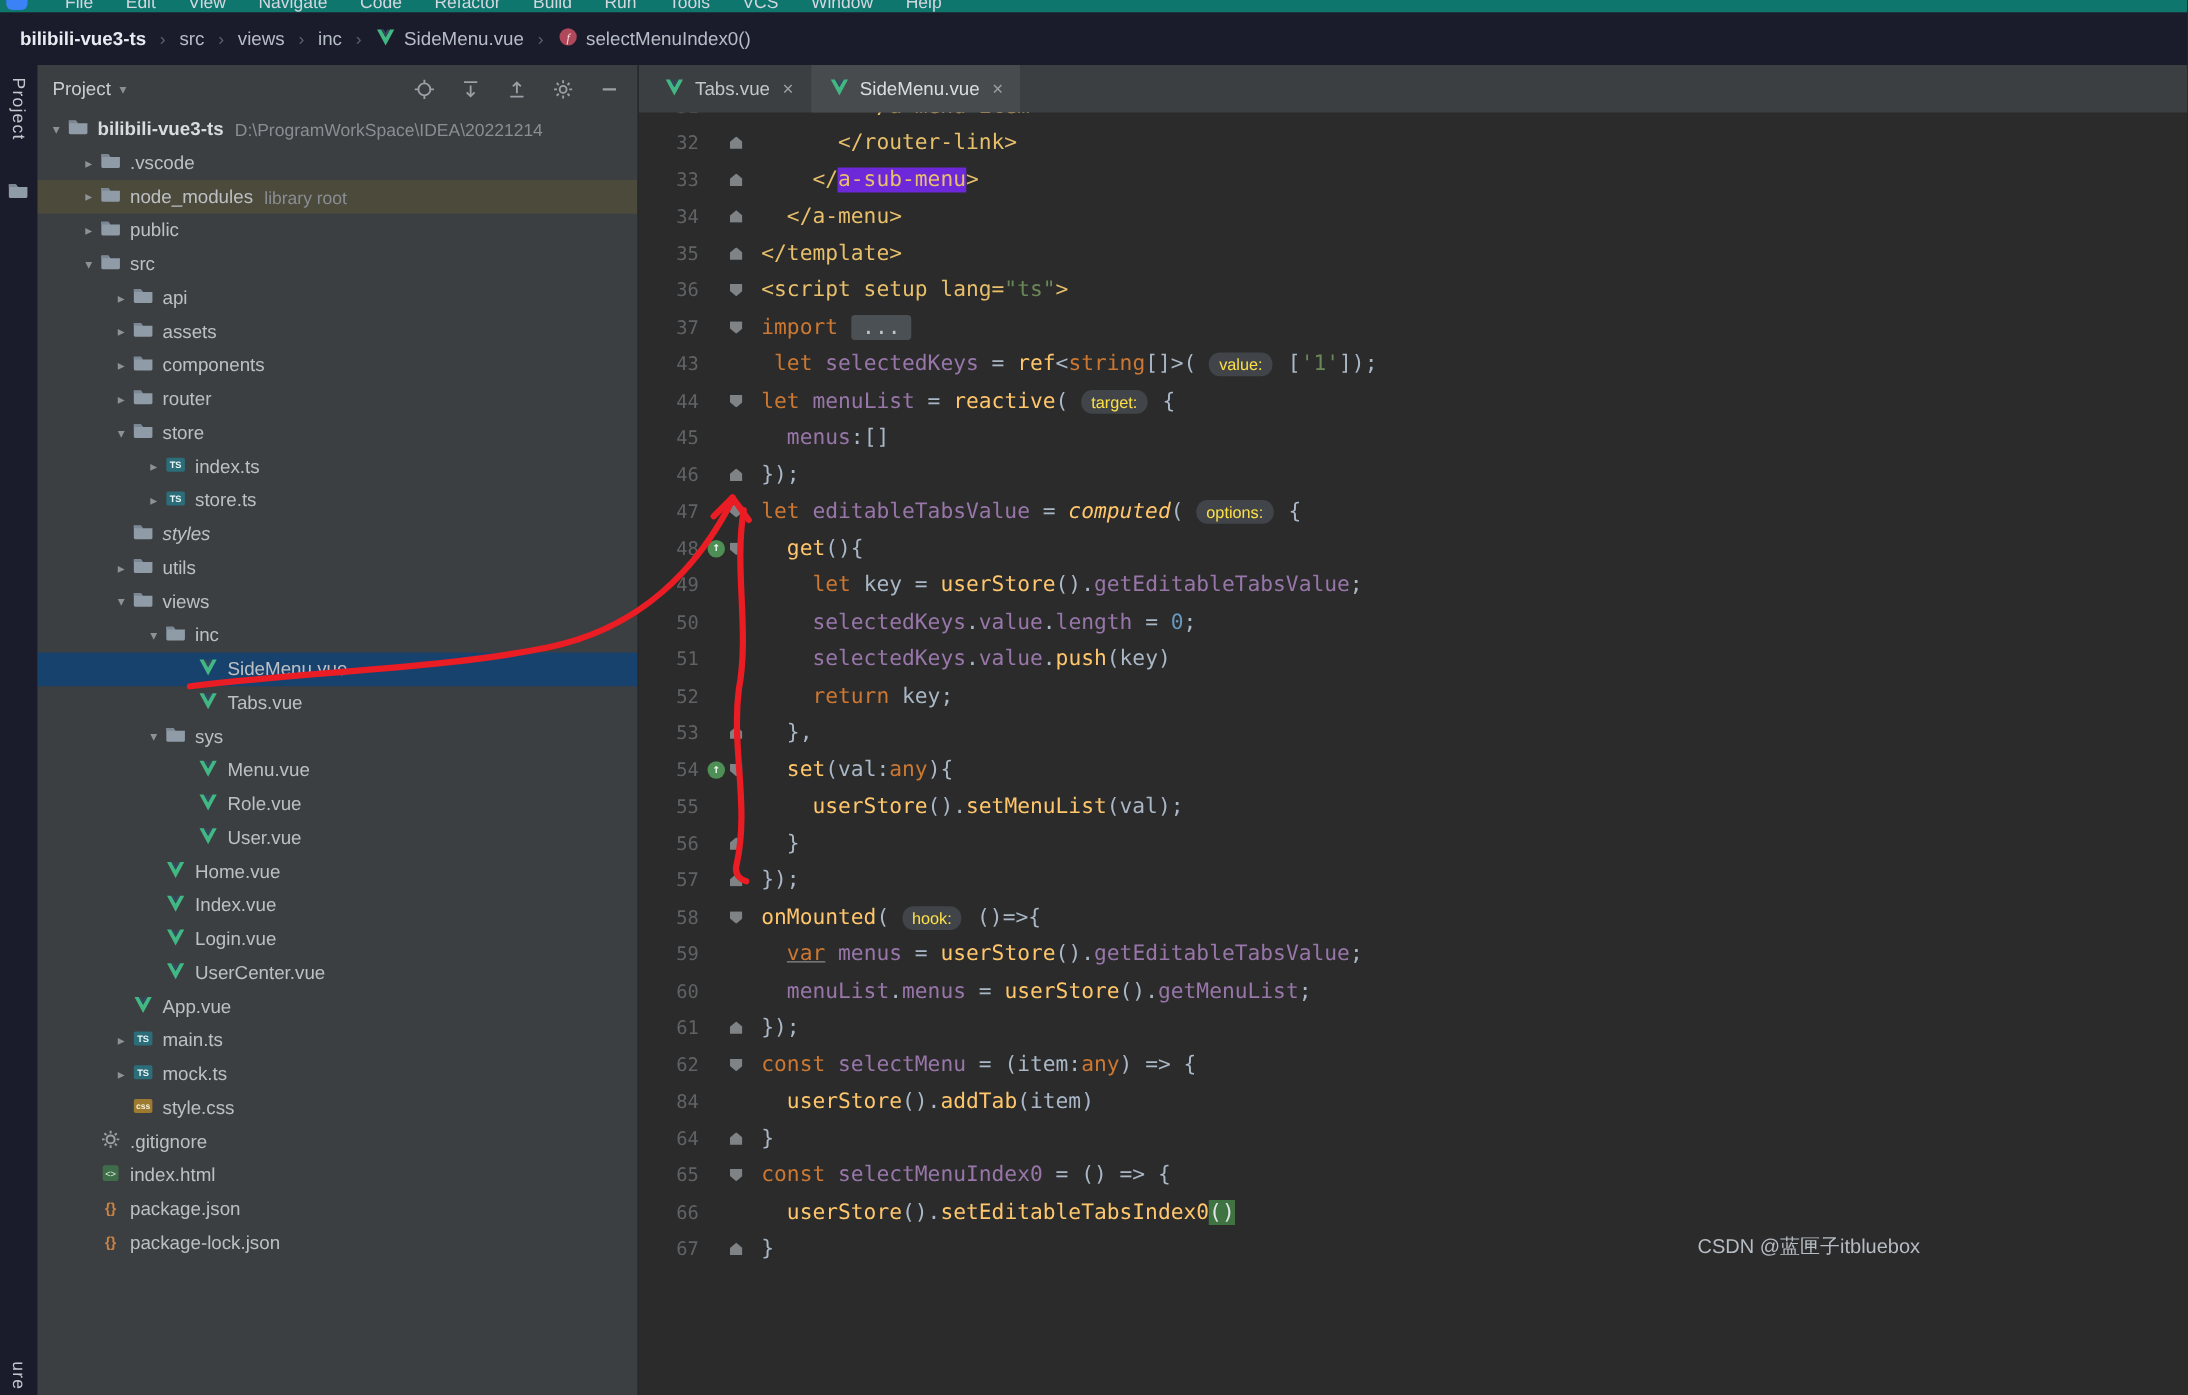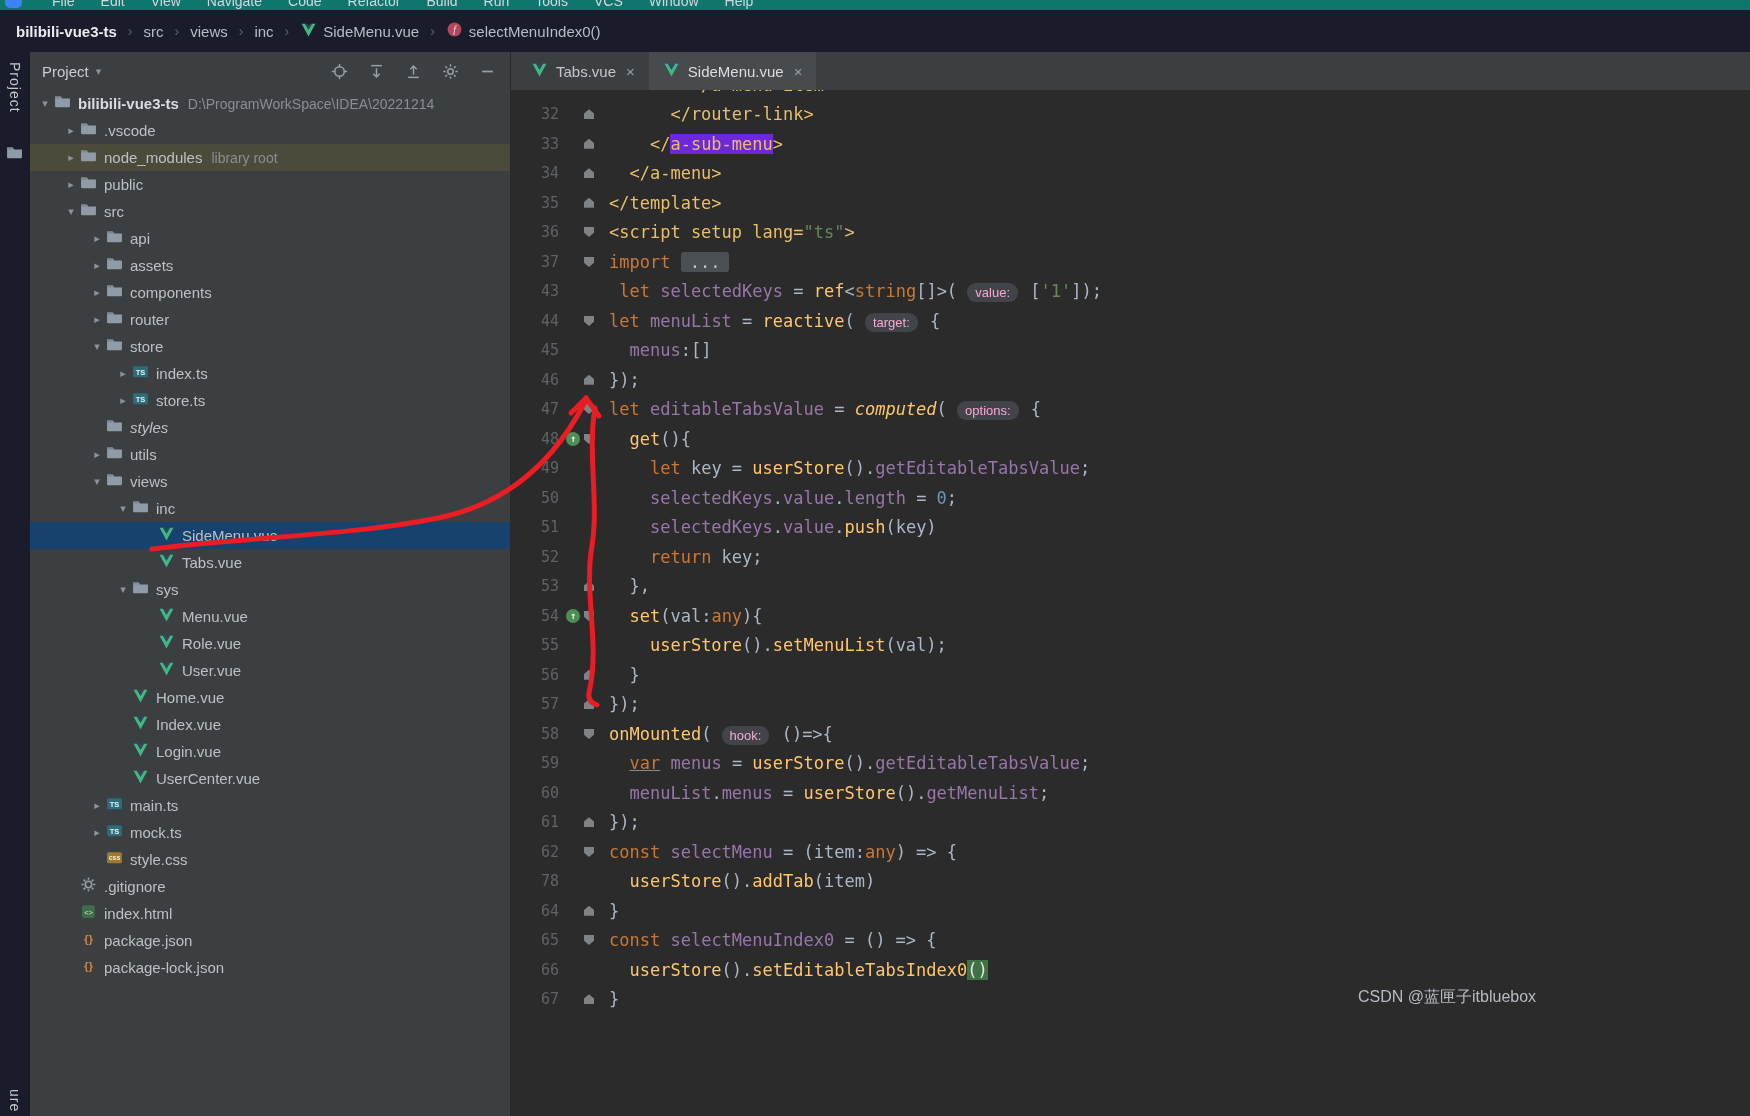--- a/index.html
+++ b/index.html
@@ -69,21 +69,21 @@
   .tk-kwUl{color:#cc7832;text-decoration:underline;text-decoration-color:#8a8a8a;}
   .tk-fn{color:#ffc66b;}
   .tk-fni{color:#ffc66b;font-style:italic;}
   .tk-tag{color:#e8bf6a;}
   .tk-tagHl{color:#e8bf6a;background:#6d28d9;}
   .tk-purple{color:#9876aa;}
   .tk-str{color:#6a8759;}
   .tk-num{color:#6897bb;}
   .tk-plain{color:#a9b7c6;}
   .tk-parenHl{color:#e2e4e6;background:#3f7342;}
-  .tk-hint{background:#414549;color:#f9a8d4;border-radius:9px;padding:2px 8px;
+  .tk-hint{background:#414549;color:#fde047;border-radius:9px;padding:2px 8px;
            font-family:"Liberation Sans",sans-serif;font-size:13px;margin-right:2px;text-align:center;}
   .tk-fold{background:#4a5054;color:#c0c4c8;border-radius:3px;padding:0 9px;}
 
   
   #annot{position:absolute;left:0;top:0;pointer-events:none;z-index:50;}
   #watermark{position:absolute;left:1358px;top:987px;color:#b6bcc3;font-size:16px;z-index:40;}
 </style>
 </head>
 <body>
 
@@ -407,20 +407,28 @@
         </div>
         <div class="trow" style="padding-left: 84px;">
           <span class="arrow"></span>
           <span><svg class="i" viewBox="0 0 16 16">
               <path d="M1.5 2.5h3.2L8 8.3l3.3-5.8h3.2L8 14.5z" fill="#41b883"></path>
               <path d="M4.7 2.5h2L8 4.9l1.3-2.4h2L8 8.3z" fill="#35495e"></path>
             </svg></span>
           <span class="lbl">UserCenter.vue</span>
         </div>
         <div class="trow" style="padding-left: 58px;">
+          <span class="arrow"></span>
+          <span><svg class="i" viewBox="0 0 16 16">
+              <path d="M1.5 2.5h3.2L8 8.3l3.3-5.8h3.2L8 14.5z" fill="#41b883"></path>
+              <path d="M4.7 2.5h2L8 4.9l1.3-2.4h2L8 8.3z" fill="#35495e"></path>
+            </svg></span>
+          <span class="lbl">App.vue</span>
+        </div>
+        <div class="trow" style="padding-left: 58px;">
           <span class="arrow">▸</span>
           <span><svg class="i" viewBox="0 0 16 16">
               <rect x="1" y="3" width="14" height="10.5" rx="1.5" fill="#2b6e79"></rect>
               <text x="8" y="11" font-size="7" fill="#e8f4f6" text-anchor="middle" font-family="sans-serif" font-weight="bold">TS</text>
             </svg></span>
           <span class="lbl">main.ts</span>
         </div>
         <div class="trow" style="padding-left: 58px;">
           <span class="arrow">▸</span>
           <span><svg class="i" viewBox="0 0 16 16">
@@ -667,21 +675,21 @@
             <span class="txt"><span class="tk-plain">});</span></span>
           </div>
           <div class="cl">
             <span class="ln">62</span>
             <span class="gut">
               <span class="fm start"></span>
             </span>
             <span class="txt"><span class="tk-kw">const</span><span class="tk-plain"> </span><span class="tk-purple">selectMenu</span><span class="tk-plain"> = (item:</span><span class="tk-kw">any</span><span class="tk-plain">) =&gt; {</span></span>
           </div>
           <div class="cl">
-            <span class="ln">78</span>
+            <span class="ln">84</span>
             <span class="gut"></span>
             <span class="txt"><span class="tk-plain">  </span><span class="tk-fn">userStore</span><span class="tk-plain">().</span><span class="tk-fn">addTab</span><span class="tk-plain">(item)</span></span>
           </div>
           <div class="cl">
             <span class="ln">64</span>
             <span class="gut">
               <span class="fm"></span>
             </span>
             <span class="txt"><span class="tk-plain">}</span></span>
           </div>

